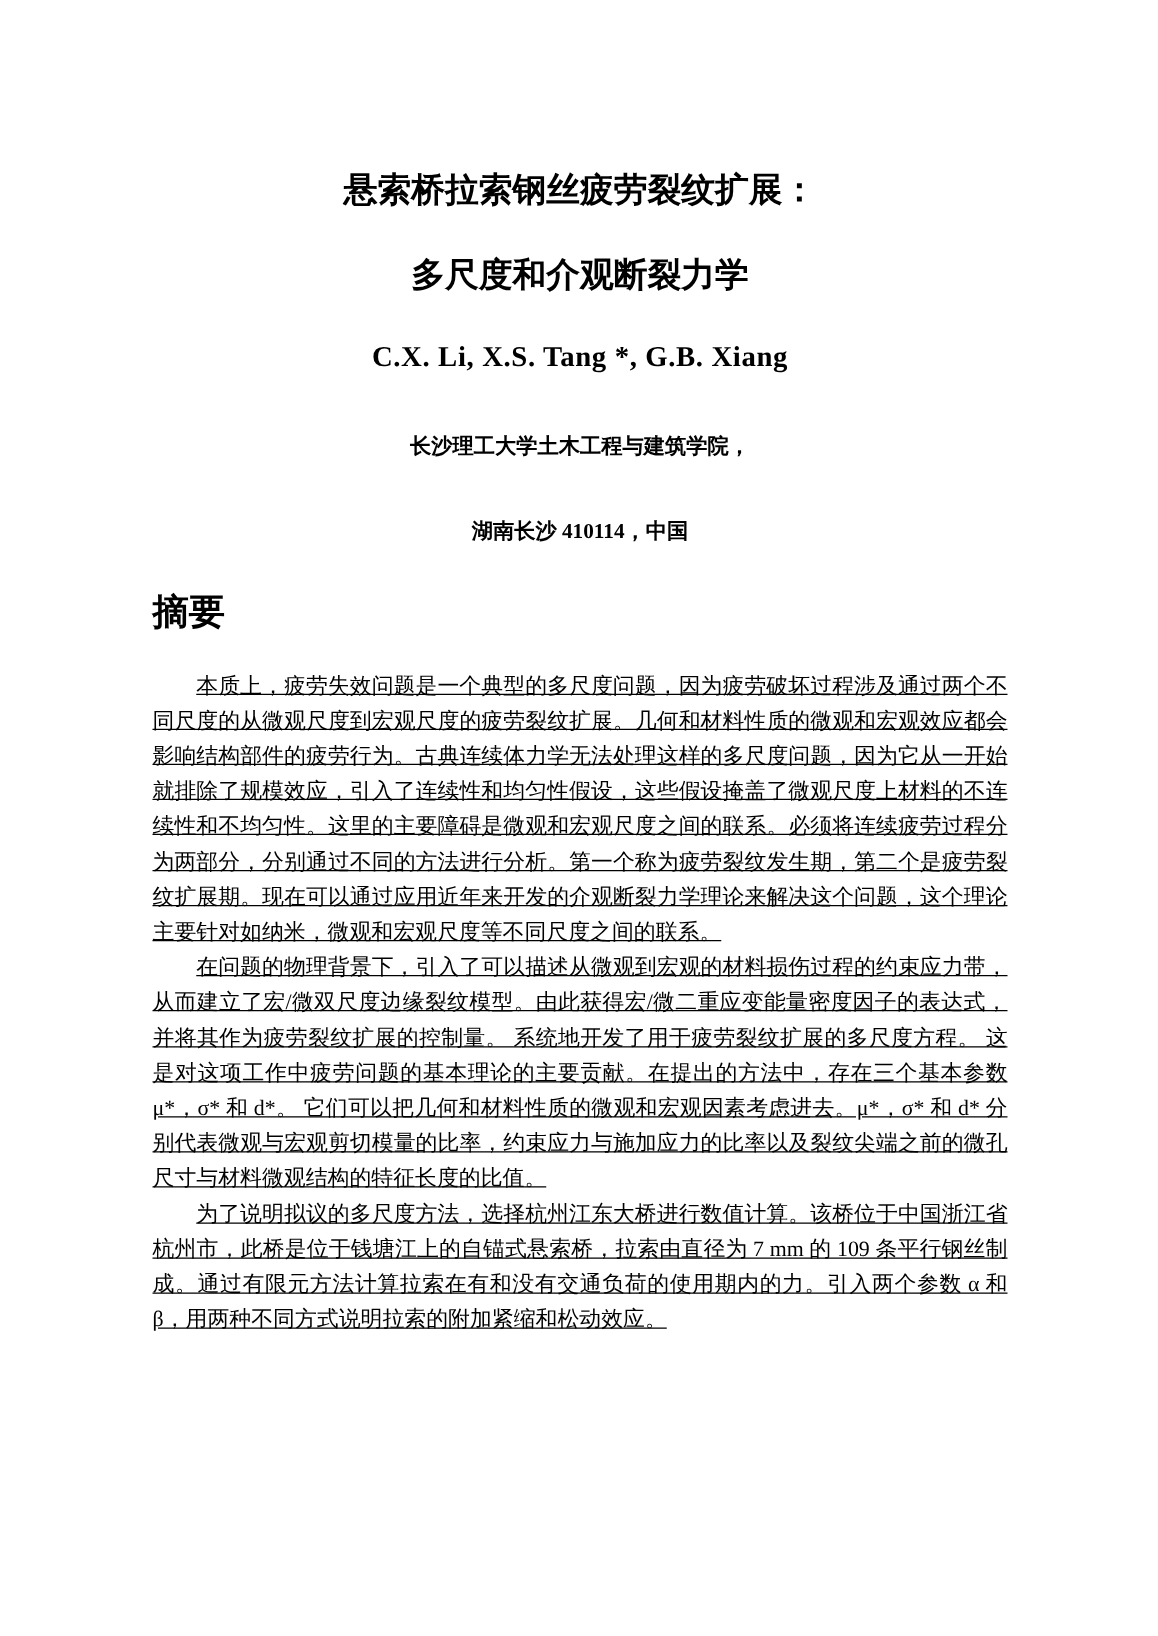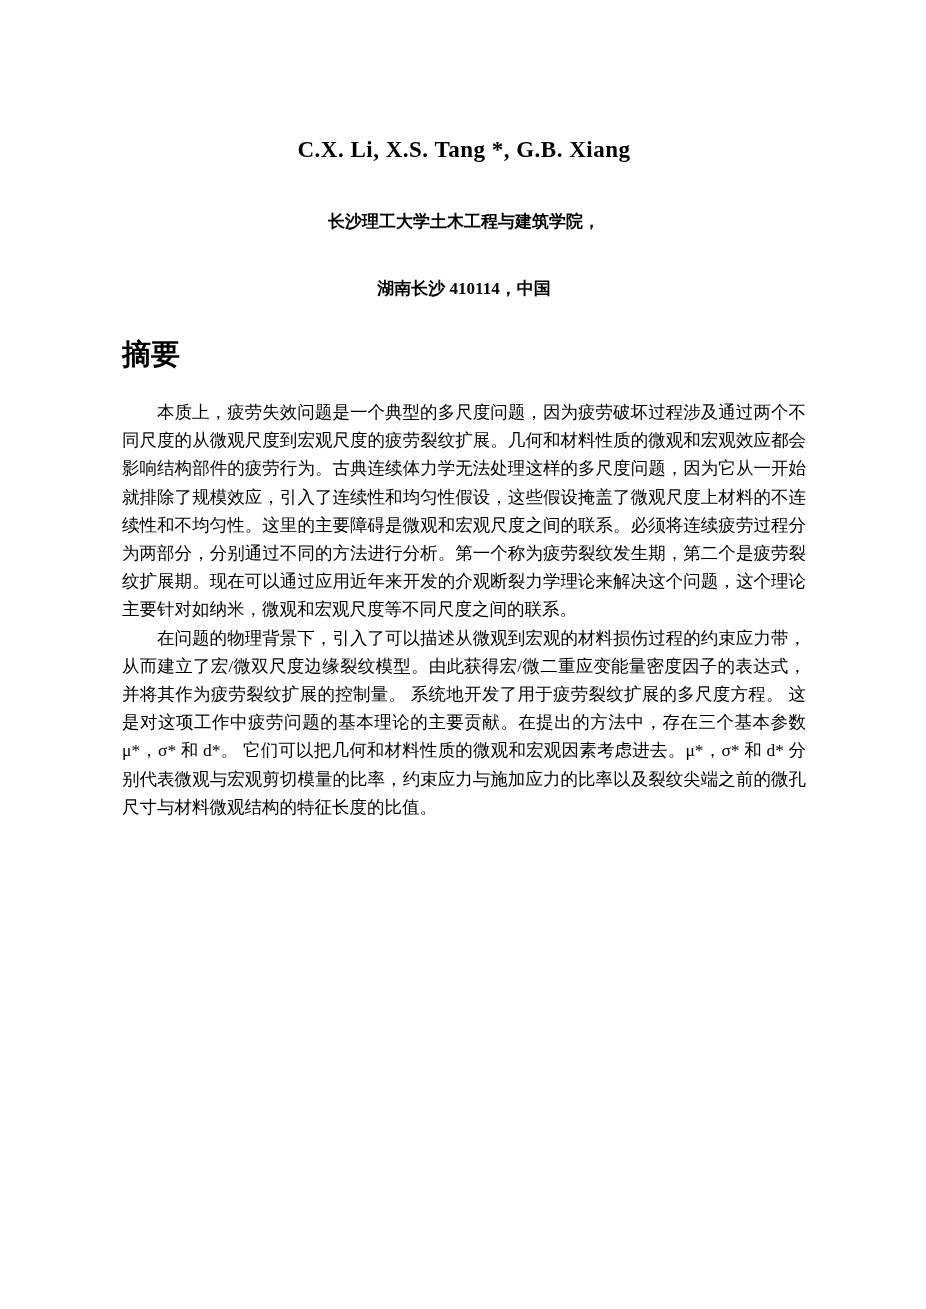--- a/index.html
+++ b/index.html
@@ -41,42 +41,46 @@
       margin: 46px 0 0 0;
     }
     .abstract-heading {
       font-weight: 700;
       font-size: 29px;
       line-height: 1.2;
       margin: 38px 0 0 0;
     }
     .body-text {
       margin: 26px 0 0 0;
+      text-decoration: underline;
     }
     .body-text p {
       margin: 0;
       font-size: 17.5px;
       line-height: 28.2px;
       text-align: justify;
       text-indent: 2em;
     }
   </style>
 </head>
 <body>
 
 <div class="page">
 
+  <h1 class="title-line">悬索桥拉索钢丝疲劳裂纹扩展：</h1>
 
+  <h1 class="title-line">多尺度和介观断裂力学</h1>
 
   <div class="authors">C.X. Li, X.S. Tang *, G.B. Xiang</div>
 
   <div class="affil">长沙理工大学土木工程与建筑学院，</div>
 
   <div class="affil">湖南长沙 410114，中国</div>
 
   <h2 class="abstract-heading">摘要</h2>
 
   <div class="body-text">
     <p>本质上，疲劳失效问题是一个典型的多尺度问题，因为疲劳破坏过程涉及通过两个不同尺度的从微观尺度到宏观尺度的疲劳裂纹扩展。几何和材料性质的微观和宏观效应都会影响结构部件的疲劳行为。古典连续体力学无法处理这样的多尺度问题，因为它从一开始就排除了规模效应，引入了连续性和均匀性假设，这些假设掩盖了微观尺度上材料的不连续性和不均匀性。这里的主要障碍是微观和宏观尺度之间的联系。必须将连续疲劳过程分为两部分，分别通过不同的方法进行分析。第一个称为疲劳裂纹发生期，第二个是疲劳裂纹扩展期。现在可以通过应用近年来开发的介观断裂力学理论来解决这个问题，这个理论主要针对如纳米，微观和宏观尺度等不同尺度之间的联系。</p>
     <p>在问题的物理背景下，引入了可以描述从微观到宏观的材料损伤过程的约束应力带，从而建立了宏/微双尺度边缘裂纹模型。由此获得宏/微二重应变能量密度因子的表达式，并将其作为疲劳裂纹扩展的控制量。 系统地开发了用于疲劳裂纹扩展的多尺度方程。 这是对这项工作中疲劳问题的基本理论的主要贡献。在提出的方法中，存在三个基本参数 μ*，σ* 和 d*。 它们可以把几何和材料性质的微观和宏观因素考虑进去。μ*，σ* 和 d* 分别代表微观与宏观剪切模量的比率，约束应力与施加应力的比率以及裂纹尖端之前的微孔尺寸与材料微观结构的特征长度的比值。</p>
+    <p>为了说明拟议的多尺度方法，选择杭州江东大桥进行数值计算。该桥位于中国浙江省杭州市，此桥是位于钱塘江上的自锚式悬索桥，拉索由直径为 7 mm 的 109 条平行钢丝制成。通过有限元方法计算拉索在有和没有交通负荷的使用期内的力。引入两个参数 α 和 β，用两种不同方式说明拉索的附加紧缩和松动效应。</p>
   </div>
 
 </div>
 
 </body></html>

